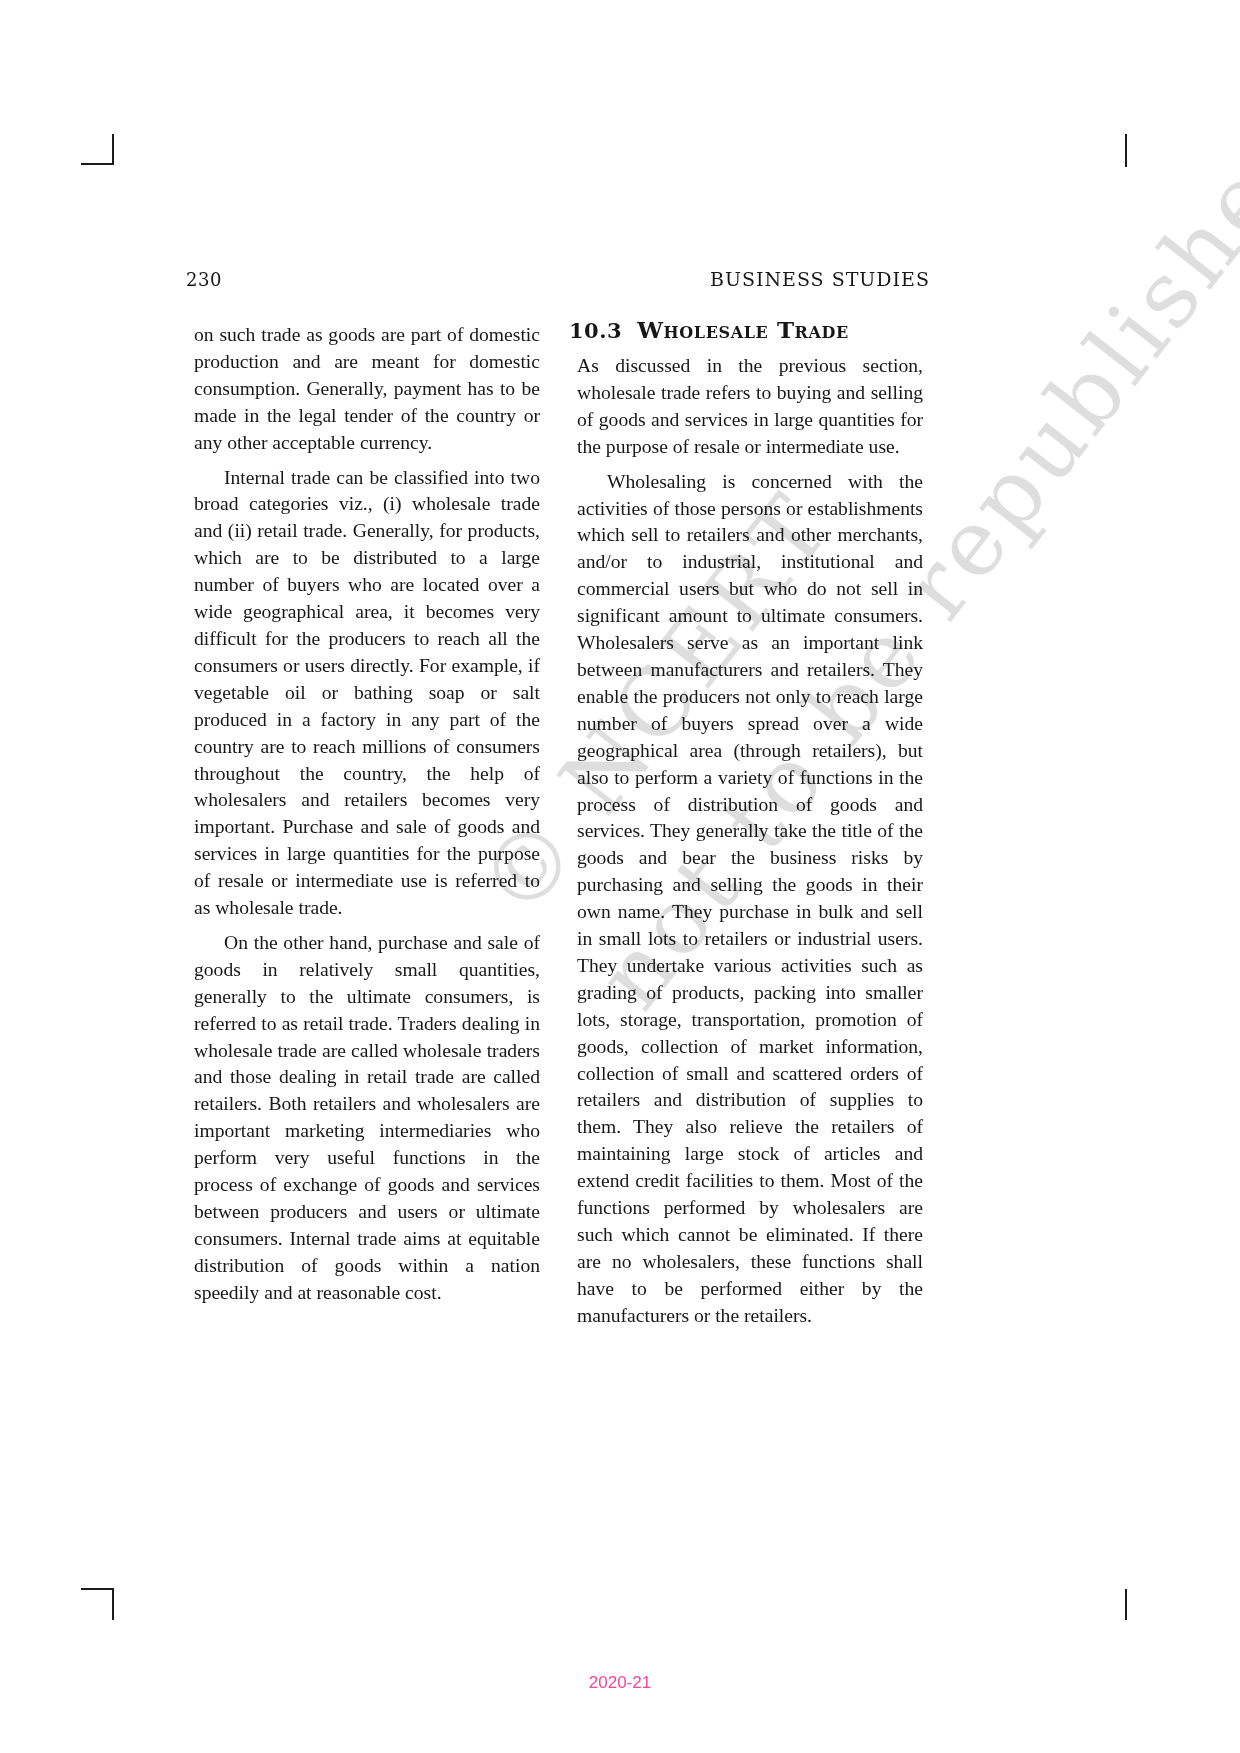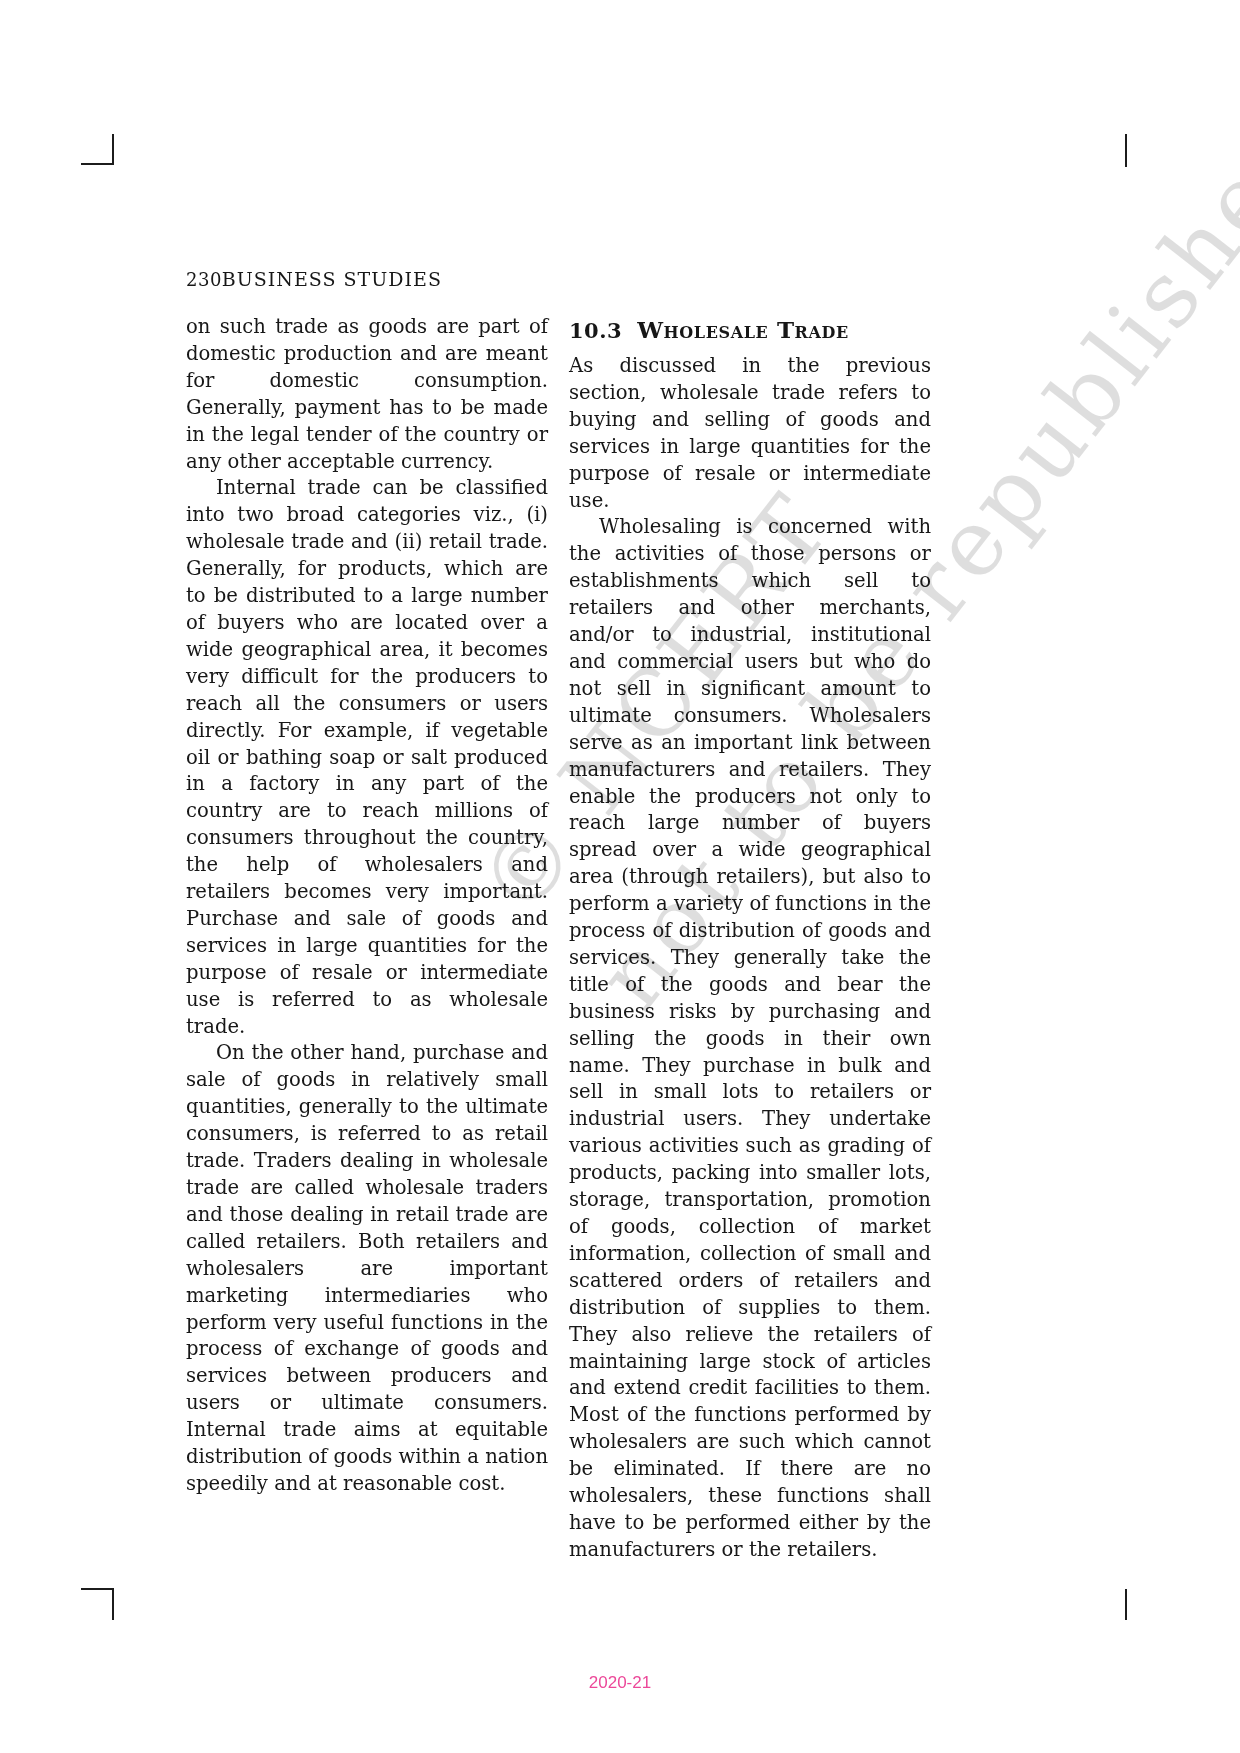--- a/index.html
+++ b/index.html
@@ -25,20 +25,21 @@
   .crop.bl-v { left: 112px; top: 1588px; width: 2px; height: 32px; }
   .crop.br-v { left: 1125px; top: 1589px; width: 2px; height: 31px; }
 
   
   .page-header {
     position: absolute;
     left: 186px;
     top: 268px;
     width: 744px;
     display: flex;
+    justify-content: space-between;
     align-items: baseline;
     z-index: 2;
   }
   .page-number { font-size: 18px; letter-spacing: 0.5px; }
   .running-title { font-size: 19px; letter-spacing: 1px; }
 
   
   .watermark {
     position: absolute;
     left: 560px;
@@ -69,21 +70,21 @@
     display: flex;
     gap: 21px;
     z-index: 2;
   }
   .col {
     width: 362px;
     text-align: justify;
     font-size: 19.6px;
     line-height: 26.9px;
   }
-  .col p { margin: 0; }
+  .col p { margin: 8px; font-family: Liberation Serif, serif; }
   .col p.indent { text-indent: 30px; }
 
   .section-heading {
     margin: 2px 0 8px 0;
     font-weight: bold;
     font-size: 21px;
     text-align: left;
     line-height: 28px;
   }
   .section-number { margin-right: 15px; letter-spacing: 0.5px; margin-top: 16px; }

